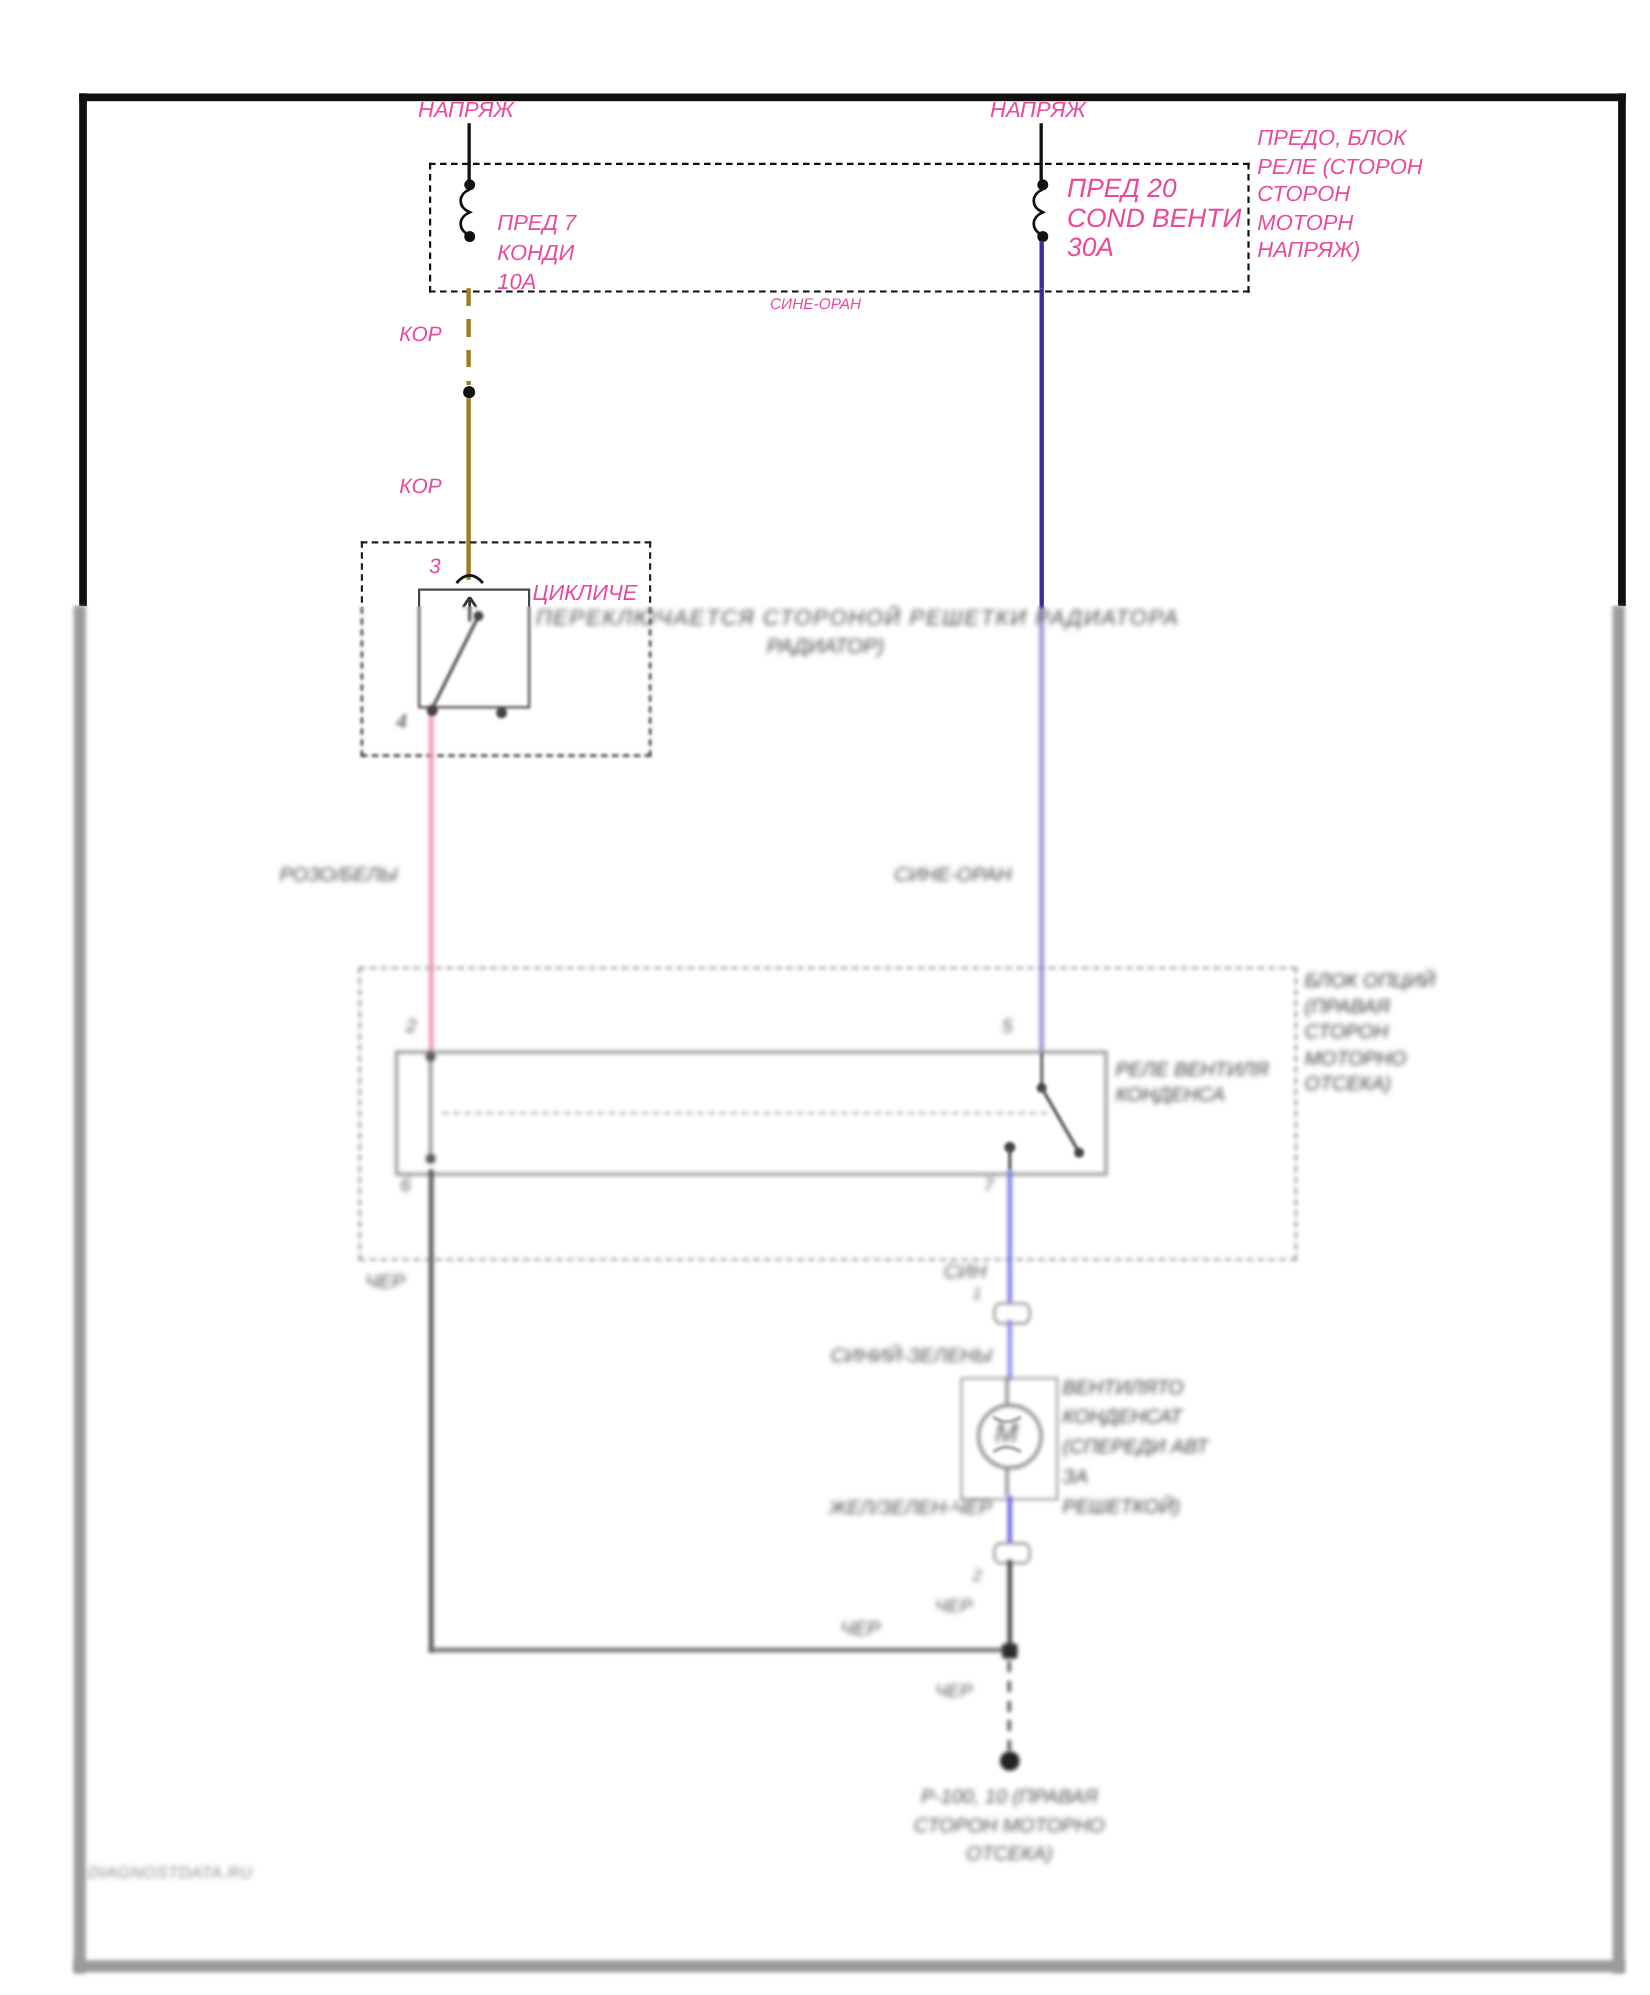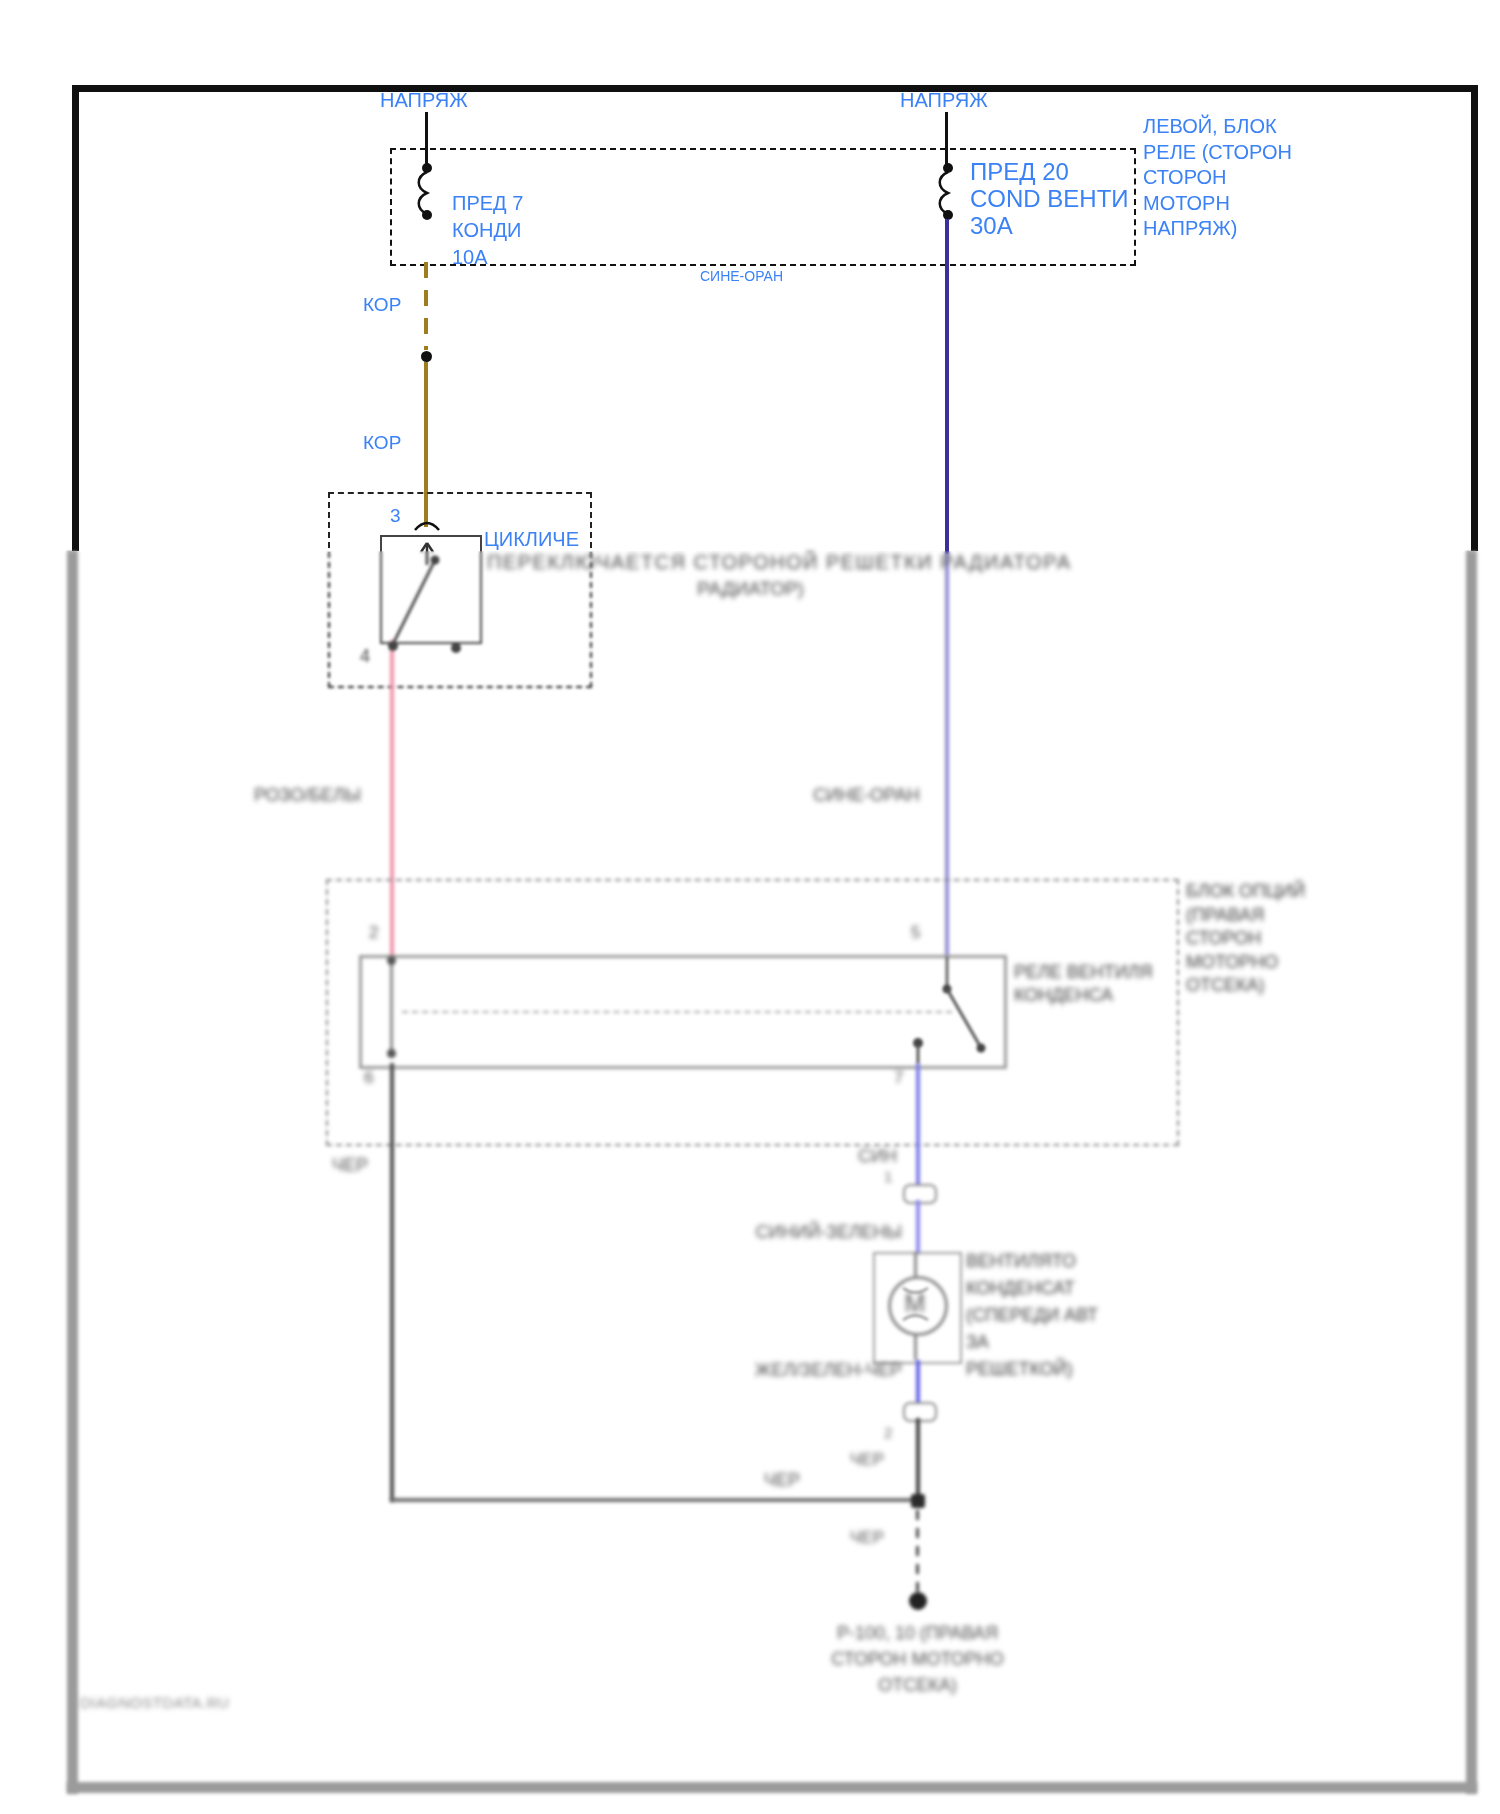--- a/index.html
+++ b/index.html
@@ -1,19 +1,19 @@
 <!DOCTYPE html>
 <html><head>
 <meta charset="utf-8">
 <style>
   html,body{margin:0;padding:0;background:#fff;}
   #stage{position:relative;width:1500px;height:1814px;background:#ffffff;overflow:hidden;
          font-family:"Liberation Sans",sans-serif;}
   .abs{position:absolute;}
-  .txt{position:absolute;color:#3b82f6;white-space:nowrap;font-family:"Liberation Sans",sans-serif;}
+  .txt{position:absolute;color:#ec4899;white-space:nowrap;font-family:"Liberation Sans",sans-serif;font-style:italic;}
   .soft{filter:blur(1.3px);}
   .soft2{filter:blur(1.9px);}
   .lines div{white-space:nowrap;}
   svg{position:absolute;left:0;top:0;pointer-events:none;}
   #blur-overlay{position:absolute;left:58px;top:551px;width:1436px;height:1258px;z-index:99;
     backdrop-filter:blur(1.5px);-webkit-backdrop-filter:blur(1.5px);pointer-events:none;}
 </style>
 </head>
 <body>
 
@@ -41,21 +41,21 @@
     <div>ПРЕД 7</div>
     <div>КОНДИ</div>
     <div>10А</div>
   </div>
   <div class="txt lines" style="left:970px;top:158px;font-size:24px;line-height:27px;">
     <div>ПРЕД 20</div>
     <div>COND ВЕНТИ</div>
     <div>30А</div>
   </div>
   <div class="txt lines" style="left:1143px;top:114px;font-size:20px;line-height:25.5px;">
-    <div>ЛЕВОЙ, БЛОК</div>
+    <div>ПРЕДО, БЛОК</div>
     <div>РЕЛЕ (СТОРОН</div>
     <div>СТОРОН</div>
     <div>МОТОРН</div>
     <div>НАПРЯЖ)</div>
   </div>
 
   <div class="abs" style="left:424px;top:262px;width:4px;height:88px;background:repeating-linear-gradient(180deg,#9e7d20 0 16px,transparent 16px 28px);"></div>
   <div class="txt" style="left:363px;top:294px;font-size:19px;">КОР</div>
   <div class="abs" style="left:421px;top:351px;width:11px;height:11px;border-radius:50%;background:#111;"></div>
   <div class="abs" style="left:424px;top:362px;width:4px;height:165px;background:#9e7d20;"></div>

